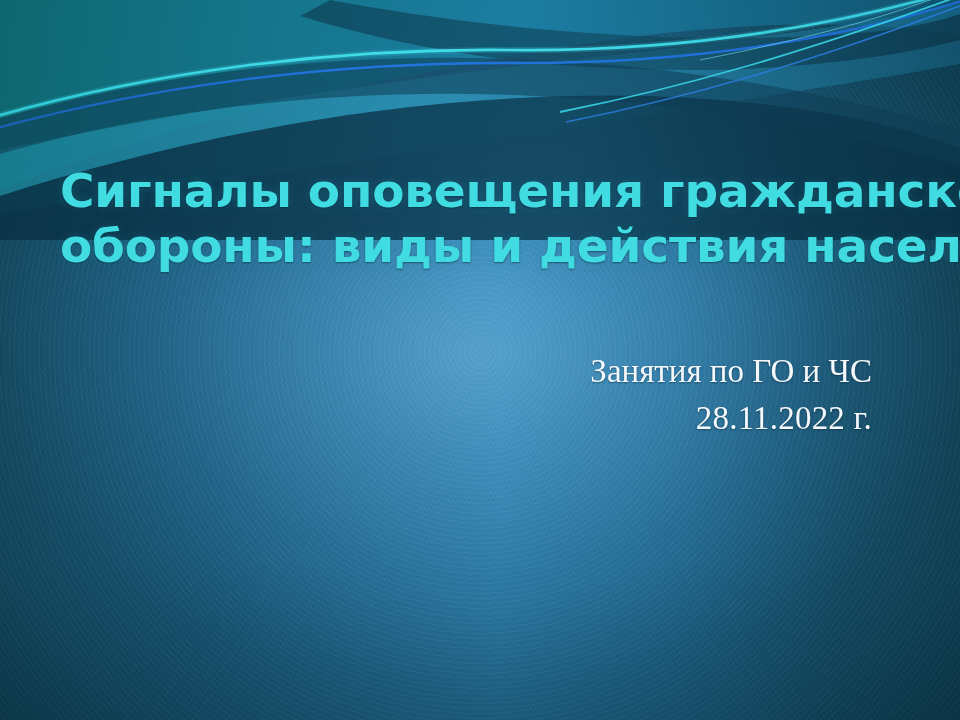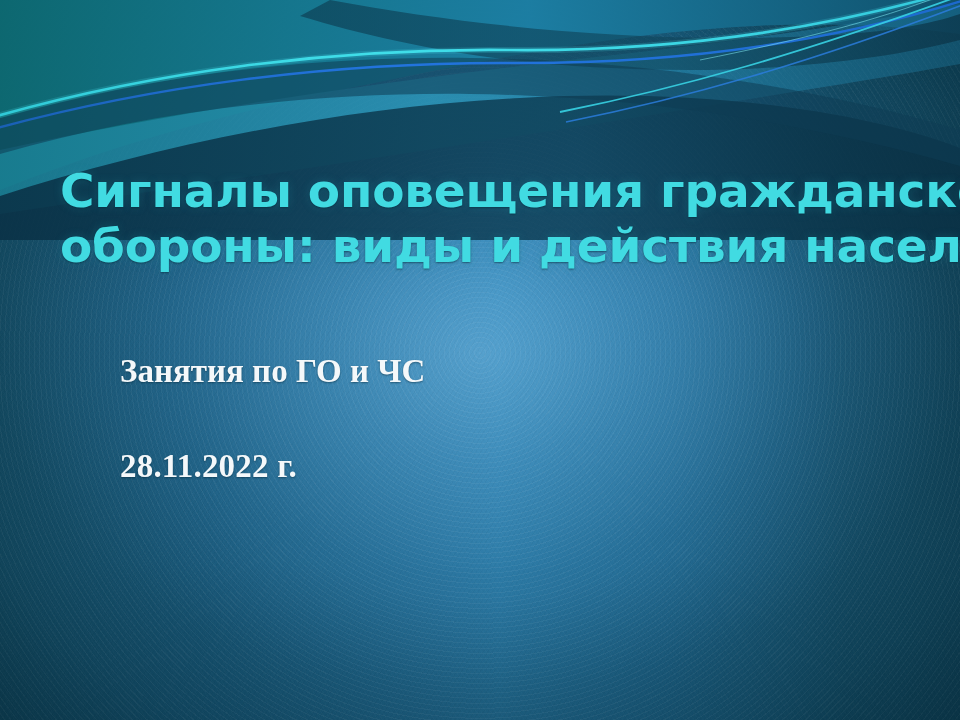--- a/index.html
+++ b/index.html
@@ -119,37 +119,35 @@
     letter-spacing: -0.2px;
     color: #41dbe2;
     white-space: nowrap;
     text-shadow:
       0 1px 2px rgba(3,38,54,0.55),
       0 0 10px rgba(40,150,170,0.28);
   }
 
   .subtitle-block {
     position: absolute;
-    left: 120px;
+    left: 112px;
     top: 348px;
     width: 760px;
-    text-align: left;
-    font-weight: bold;
+    text-align: right;
   }
   .subtitle-line {
     font-family: "Liberation Serif", "DejaVu Serif", serif;
     font-size: 33px;
     line-height: 47px;
     color: #f4f8fa;
     white-space: nowrap;
     text-shadow: 0 1px 2px rgba(5,42,60,0.55);
   }
   .subtitle-line.date {
     letter-spacing: 0.2px;
-    margin-top: 48px;
   }
 </style>
 </head>
 <body>
 
 <div class="slide">
 
   <div class="bg-layer bg-base"></div>
   <div class="bg-layer bg-glow"></div>
   <div class="bg-layer bg-rings"></div>

